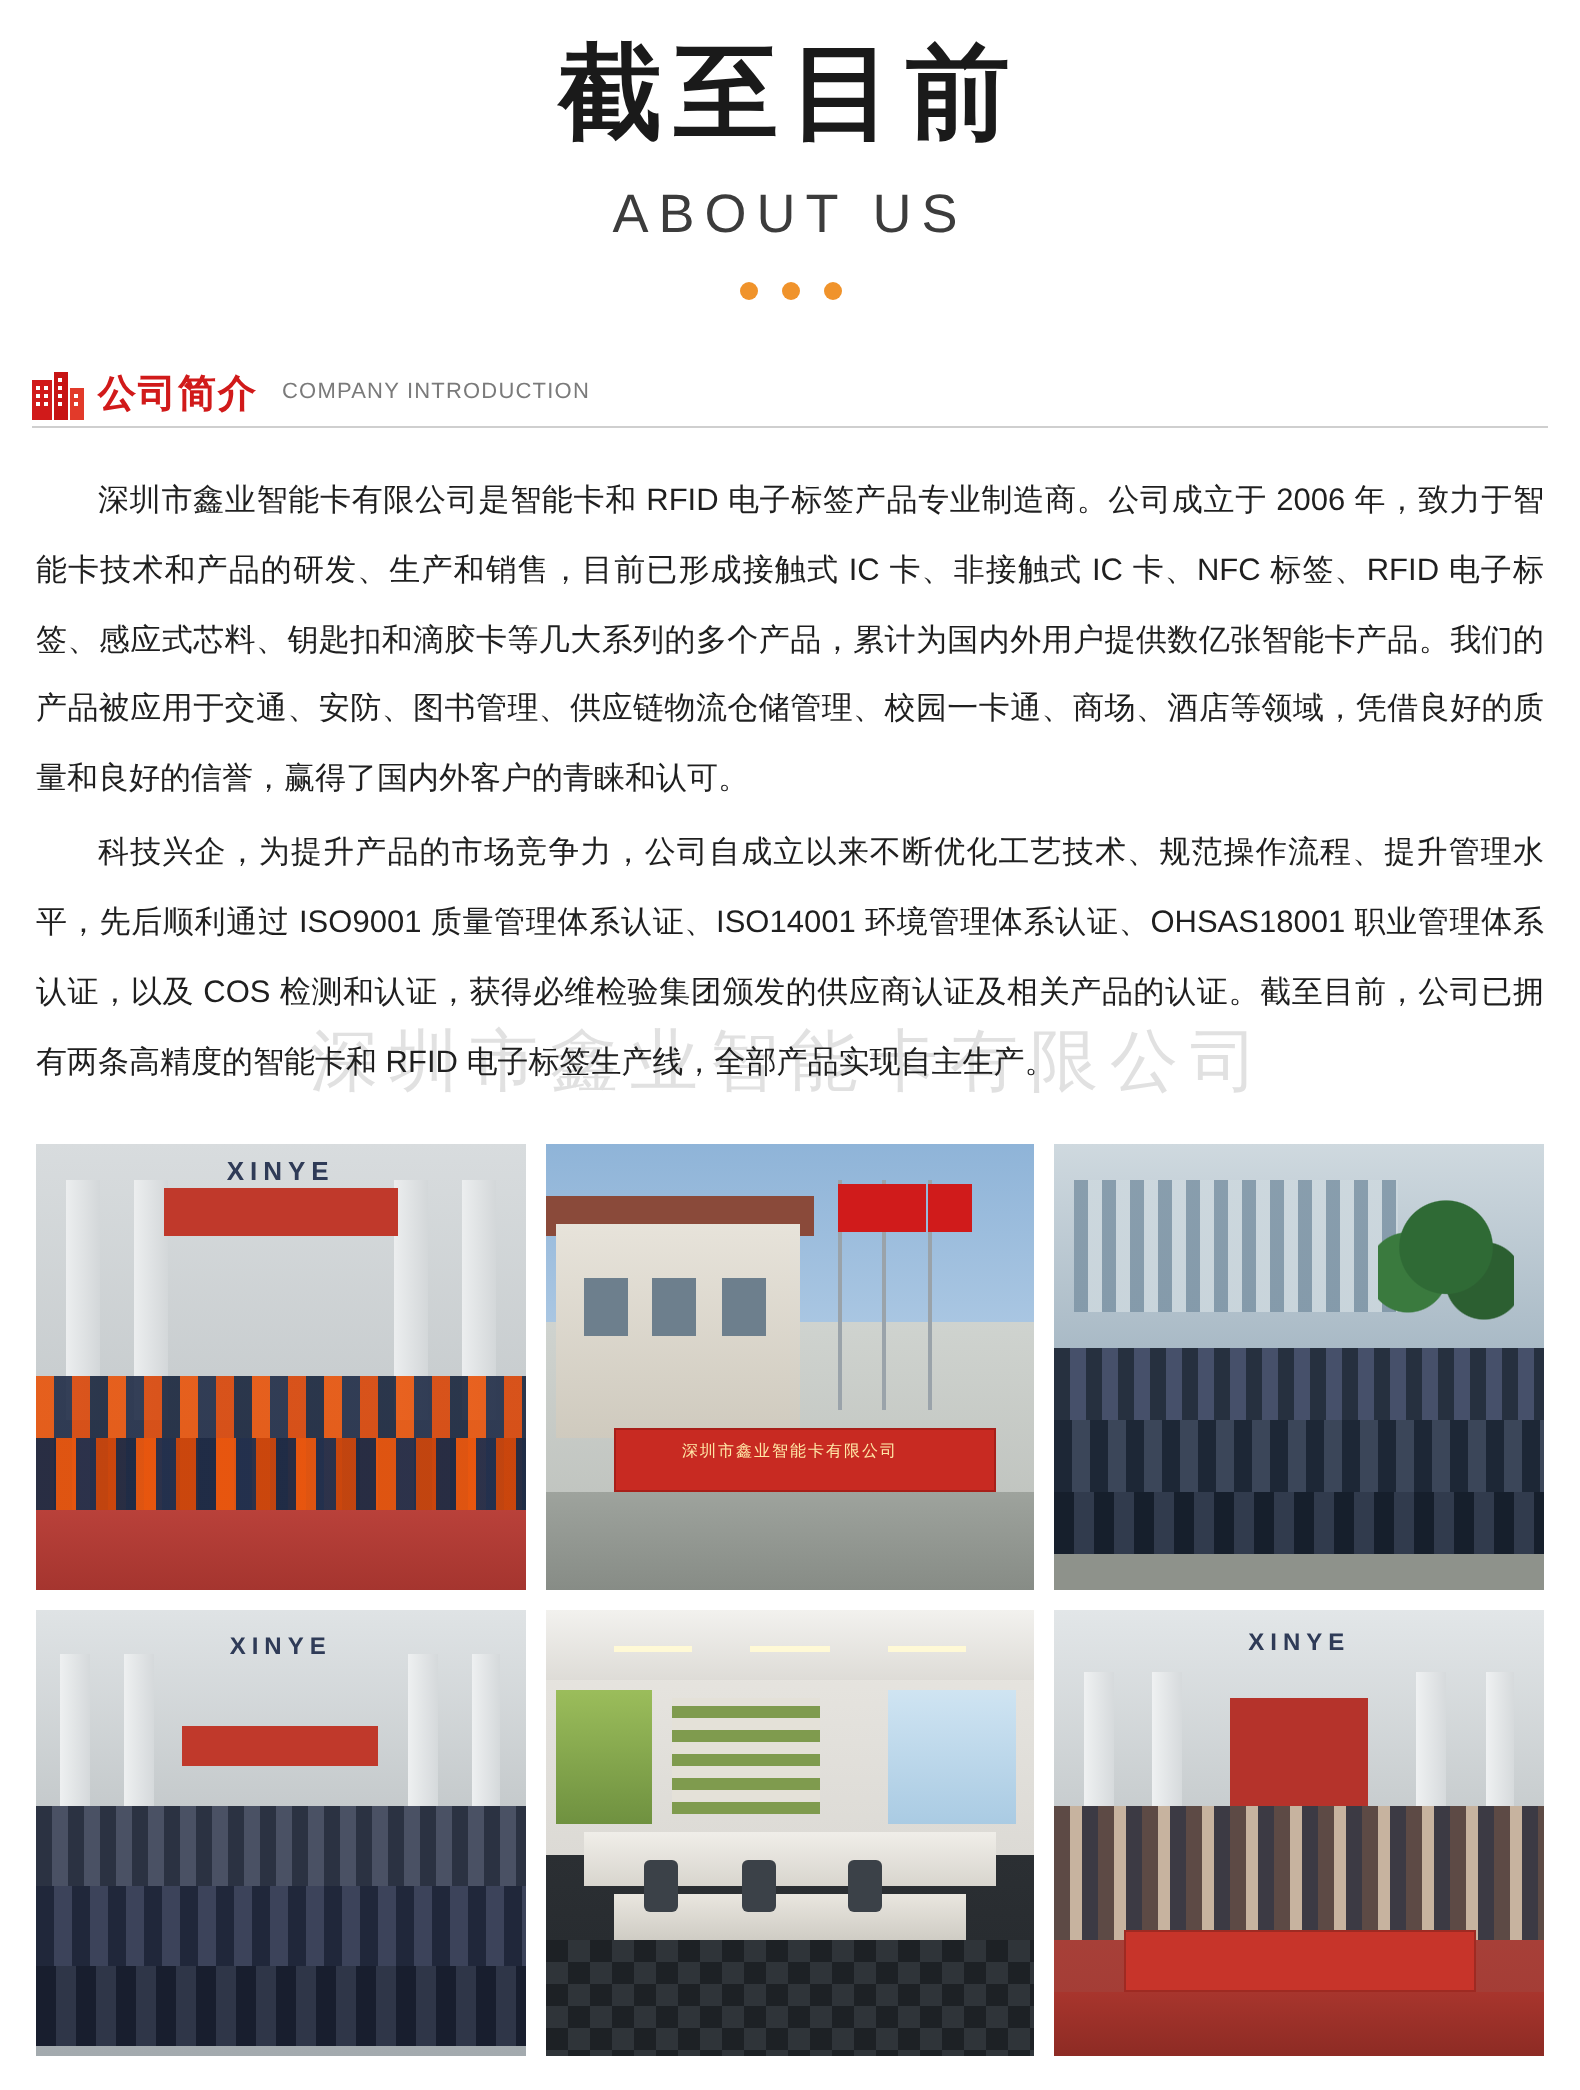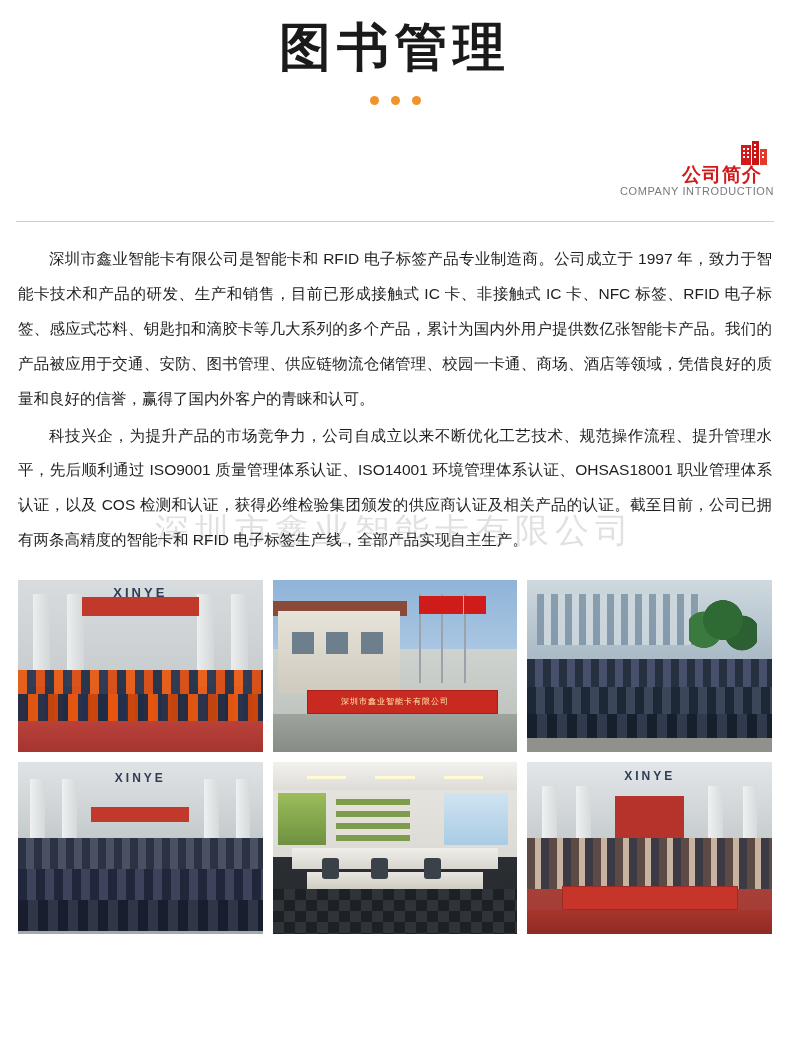--- a/index.html
+++ b/index.html
@@ -47,24 +47,23 @@
     width: 9px;
     height: 9px;
     border-radius: 50%;
     background: #f0932b;
   }
 
   
   .section-head {
     margin: 36px 16px 0 16px;
     display: flex;
-    align-items: flex-end;
+    align-items: center;
     border-bottom: 1px solid #cfcfcf;
-    padding-bottom: 20px;
-    flex-direction: column;
+    padding-bottom: 3px;
   }
   .sec-icon {
     width: 26px;
     height: 24px;
     margin-right: 7px;
     position: relative;
     flex: 0 0 auto;
   }
   .sec-cn {
     font-size: 19px;
@@ -114,21 +113,21 @@
 
   
   .gallery {
     margin: 22px 18px 0 18px;
     display: grid;
     grid-template-columns: repeat(3, 1fr);
     gap: 10px;
   }
   .photo {
     position: relative;
-    height: 172px;
+    height: 223px;
     overflow: hidden;
     background: #cfd6da;
   }
 
   
   .p1 { background: linear-gradient(#c9ced1 0%, #c2c8cc 38%, #b7bec2 38%, #b0b7bb 100%); }
   .p1 .bld {
     position: absolute; left: 0; right: 0; top: 0; height: 62%;
     background: linear-gradient(#d8dcde, #c6cbcd);
   }
@@ -271,21 +270,22 @@
   .p6 .crowd { position:absolute; left:0; right:0; top: 44%; height: 30%;
     background: repeating-linear-gradient(90deg,#5d4a45 0 8px,#c7b39f 8px 14px,#3c3a44 14px 22px); }
   .p6 .bigbanner { position:absolute; left: 14%; right: 14%; top: 72%; height: 14%; background:#c7342a; border:1px solid #9e2a22; }
   .p6 .bbtxt { position:absolute; left:0; right:0; top: 72%; height: 14%; text-align:center; line-height:24px; color:#ffe6a6; font-size:8px; letter-spacing:1px; white-space:nowrap; overflow:hidden; }
   .p6 .carpet { position:absolute; left:0; right:0; bottom:0; height: 14%; background: linear-gradient(#a8352d,#8d2b24); }
 </style>
 </head>
 <body>
 
 <div class="header">
-  <div class="header-title">图书管理</div>
+  <div class="header-title">截至目前</div>
+  <div class="header-subtitle">ABOUT US</div>
   <div class="dots">
     <span class="dot"></span>
     <span class="dot"></span>
     <span class="dot"></span>
   </div>
 </div>
 
 <div class="section-head">
   <span class="sec-icon">
     <svg width="26" height="24" viewBox="0 0 26 24" xmlns="http://www.w3.org/2000/svg">
@@ -308,21 +308,21 @@
       </g>
     </svg>
   </span>
   <span class="sec-cn">公司简介</span>
   <span class="sec-en">COMPANY INTRODUCTION</span>
 </div>
 
 <div class="watermark">深圳市鑫业智能卡有限公司</div>
 
 <div class="body-text">
-  <p>深圳市鑫业智能卡有限公司是智能卡和 RFID 电子标签产品专业制造商。公司成立于 1997 年，致力于智能卡技术和产品的研发、生产和销售，目前已形成接触式 IC 卡、非接触式 IC 卡、NFC 标签、RFID 电子标签、感应式芯料、钥匙扣和滴胶卡等几大系列的多个产品，累计为国内外用户提供数亿张智能卡产品。我们的产品被应用于交通、安防、图书管理、供应链物流仓储管理、校园一卡通、商场、酒店等领域，凭借良好的质量和良好的信誉，赢得了国内外客户的青睐和认可。</p>
+  <p>深圳市鑫业智能卡有限公司是智能卡和 RFID 电子标签产品专业制造商。公司成立于 2006 年，致力于智能卡技术和产品的研发、生产和销售，目前已形成接触式 IC 卡、非接触式 IC 卡、NFC 标签、RFID 电子标签、感应式芯料、钥匙扣和滴胶卡等几大系列的多个产品，累计为国内外用户提供数亿张智能卡产品。我们的产品被应用于交通、安防、图书管理、供应链物流仓储管理、校园一卡通、商场、酒店等领域，凭借良好的质量和良好的信誉，赢得了国内外客户的青睐和认可。</p>
   <p>科技兴企，为提升产品的市场竞争力，公司自成立以来不断优化工艺技术、规范操作流程、提升管理水平，先后顺利通过 ISO9001 质量管理体系认证、ISO14001 环境管理体系认证、OHSAS18001 职业管理体系认证，以及 COS 检测和认证，获得必维检验集团颁发的供应商认证及相关产品的认证。截至目前，公司已拥有两条高精度的智能卡和 RFID 电子标签生产线，全部产品实现自主生产。</p>
 </div>
 
 <div class="gallery">
 
   <div class="photo p1">
     <div class="bld"></div>
     <div class="col c1"></div>
     <div class="col c2"></div>
     <div class="col c3"></div>

